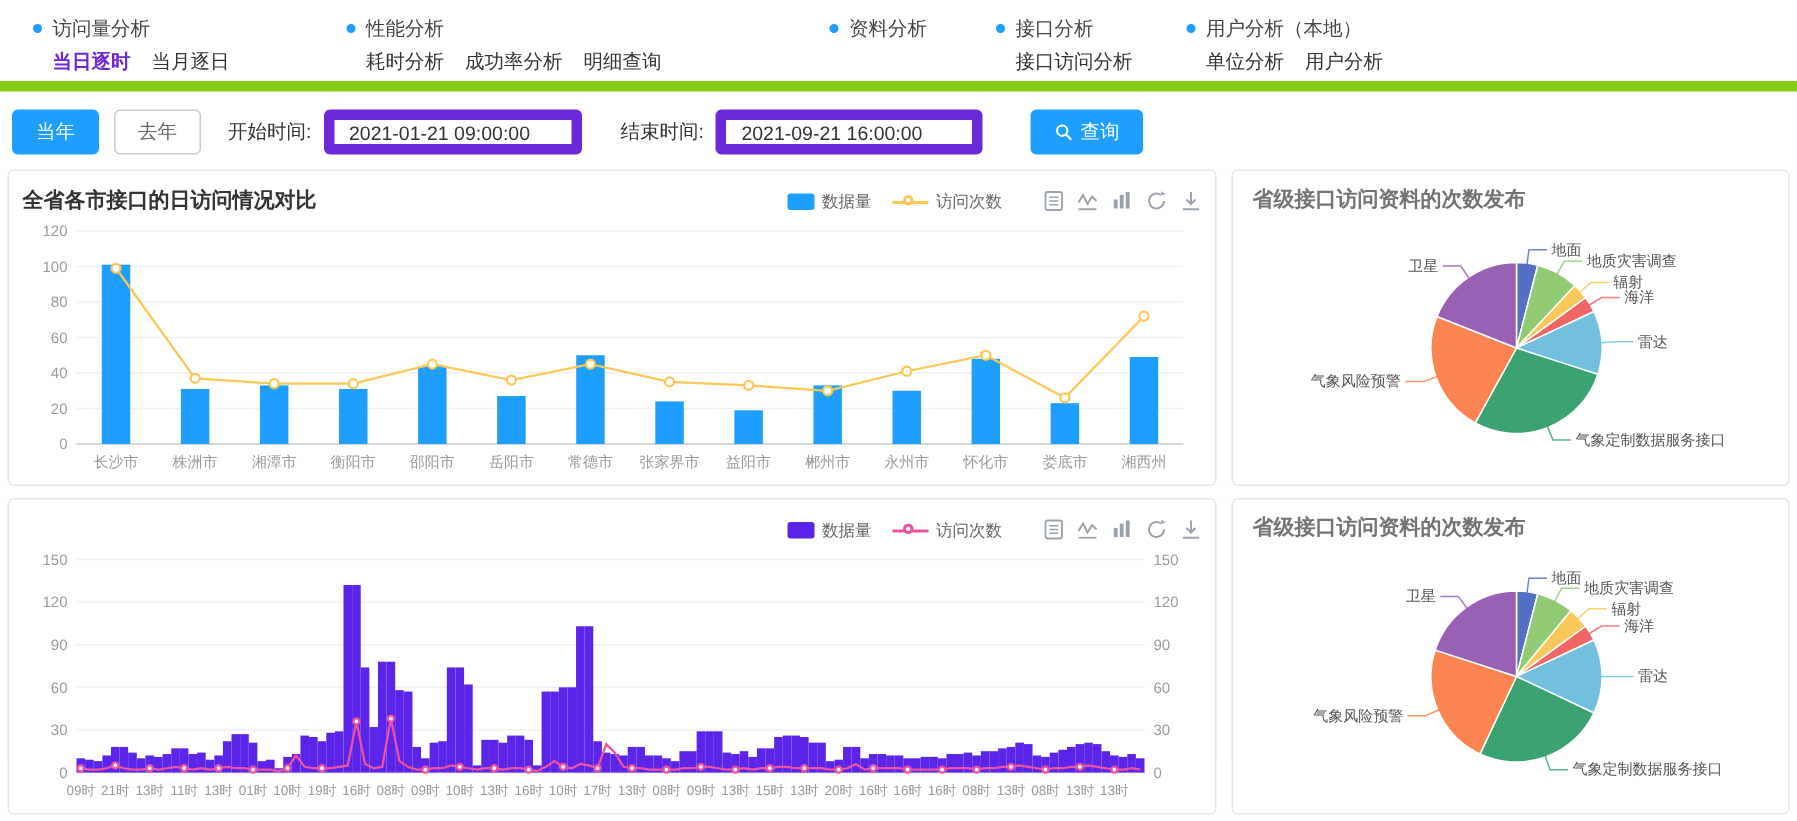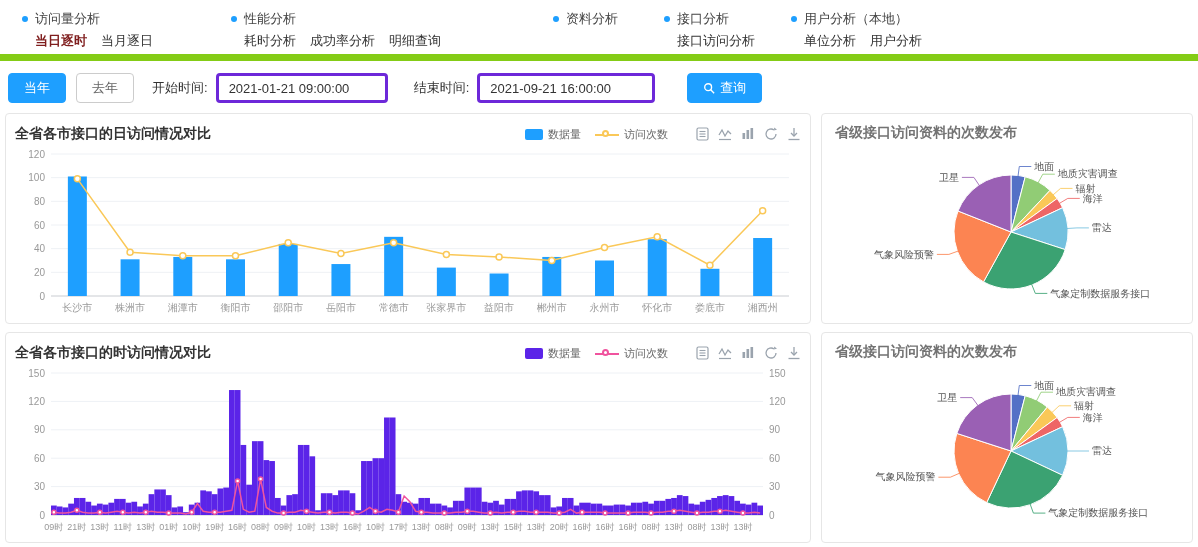--- a/index.html
+++ b/index.html
@@ -10,29 +10,29 @@
   .nav-group { margin-right:46px; }
   .nav-group.g1 { margin-right:78px; }
   .nav-group.g2 { margin-right:112px; }
   .nav-group.g3 { }
   .nav-group.g4 { margin-right:36px; }
   .nav-title-row { display:flex; align-items:center; margin-bottom:4px; }
   .dot { width:6px; height:6px; border-radius:50%; background:#1e9fff; margin-right:7px; flex:0 0 auto; }
   .nav-title { font-size:13px; color:#444; }
   .nav-links { padding-left:13px; display:flex; gap:14px; }
   .nav-links a { font-size:13px; color:#333; text-decoration:none; cursor:pointer; }
-  .nav-links a.active { color:#7f1d1d; font-weight:bold; }
+  .nav-links a.active { color:#6d28d9; font-weight:bold; }
 
   
   .filterbar { display:flex; align-items:center; padding:12px 8px 10px 8px; }
   .btn { height:30px; border-radius:4px; font-size:13px; cursor:pointer; }
   .btn-primary { background:#1e9fff; color:#fff; border:1px solid #1e9fff; padding:0 15px; }
   .btn-ghost { background:#fff; color:#666; border:1px solid #ccc; padding:0 15px; margin-left:10px; }
   .f-label { font-size:13px; color:#333; margin:0 8px 0 18px; }
-  .f-input { width:172px; height:30px; border:3px solid #6d28d9; border-radius:4px; font-size:13px; color:#333; padding:0 10px; font-family:"Liberation Sans",sans-serif; }
+  .f-input { width:172px; height:30px; border:7px solid #6d28d9; border-radius:4px; font-size:13px; color:#333; padding:0 10px; font-family:"Liberation Sans",sans-serif; }
   .f-input.end { width:178px; }
   .btn-search { display:flex; align-items:center; gap:5px; margin-left:32px; }
   .mag { width:12px; height:12px; display:inline-block; }
 
   
   .content { display:flex; gap:10px; padding:0 5px; }
   .col-left { width:806px; display:flex; flex-direction:column; gap:8px; }
   .col-right { width:372px; display:flex; flex-direction:column; gap:8px; }
   .card { background:#fff; border:1px solid #e6e6e6; border-radius:4px; padding:8px 9px 2px 9px; height:211px; }
   .card-head { display:flex; align-items:center; height:24px; }
@@ -218,21 +218,20 @@
           <text x="536.7857142857143" y="165" text-anchor="middle" fill="#999" font-size="10">郴州市</text>
           <text x="589.5" y="165" text-anchor="middle" fill="#999" font-size="10">永州市</text>
           <text x="642.2142857142858" y="165" text-anchor="middle" fill="#999" font-size="10">怀化市</text>
           <text x="694.9285714285714" y="165" text-anchor="middle" fill="#999" font-size="10">娄底市</text>
           <text x="747.6428571428572" y="165" text-anchor="middle" fill="#999" font-size="10">湘西州</text>
         </svg>
     </div>
 
     <div class="card">
       <div class="card-head">
-        <span class="card-title">全省各市接口的时访问情况对比</span>
         <div class="legend">
           <div class="legend-item">
             <span class="sw-bar" style="background: rgb(91, 36, 232);"></span>
             <span class="txt">数据量</span>
           </div>
           <div class="legend-item">
             <span class="sw-line">
               <span class="ln" style="background: rgb(240, 83, 158);"></span>
               <span class="ci" style="border-color: rgb(240, 83, 158);"></span>
             </span>

